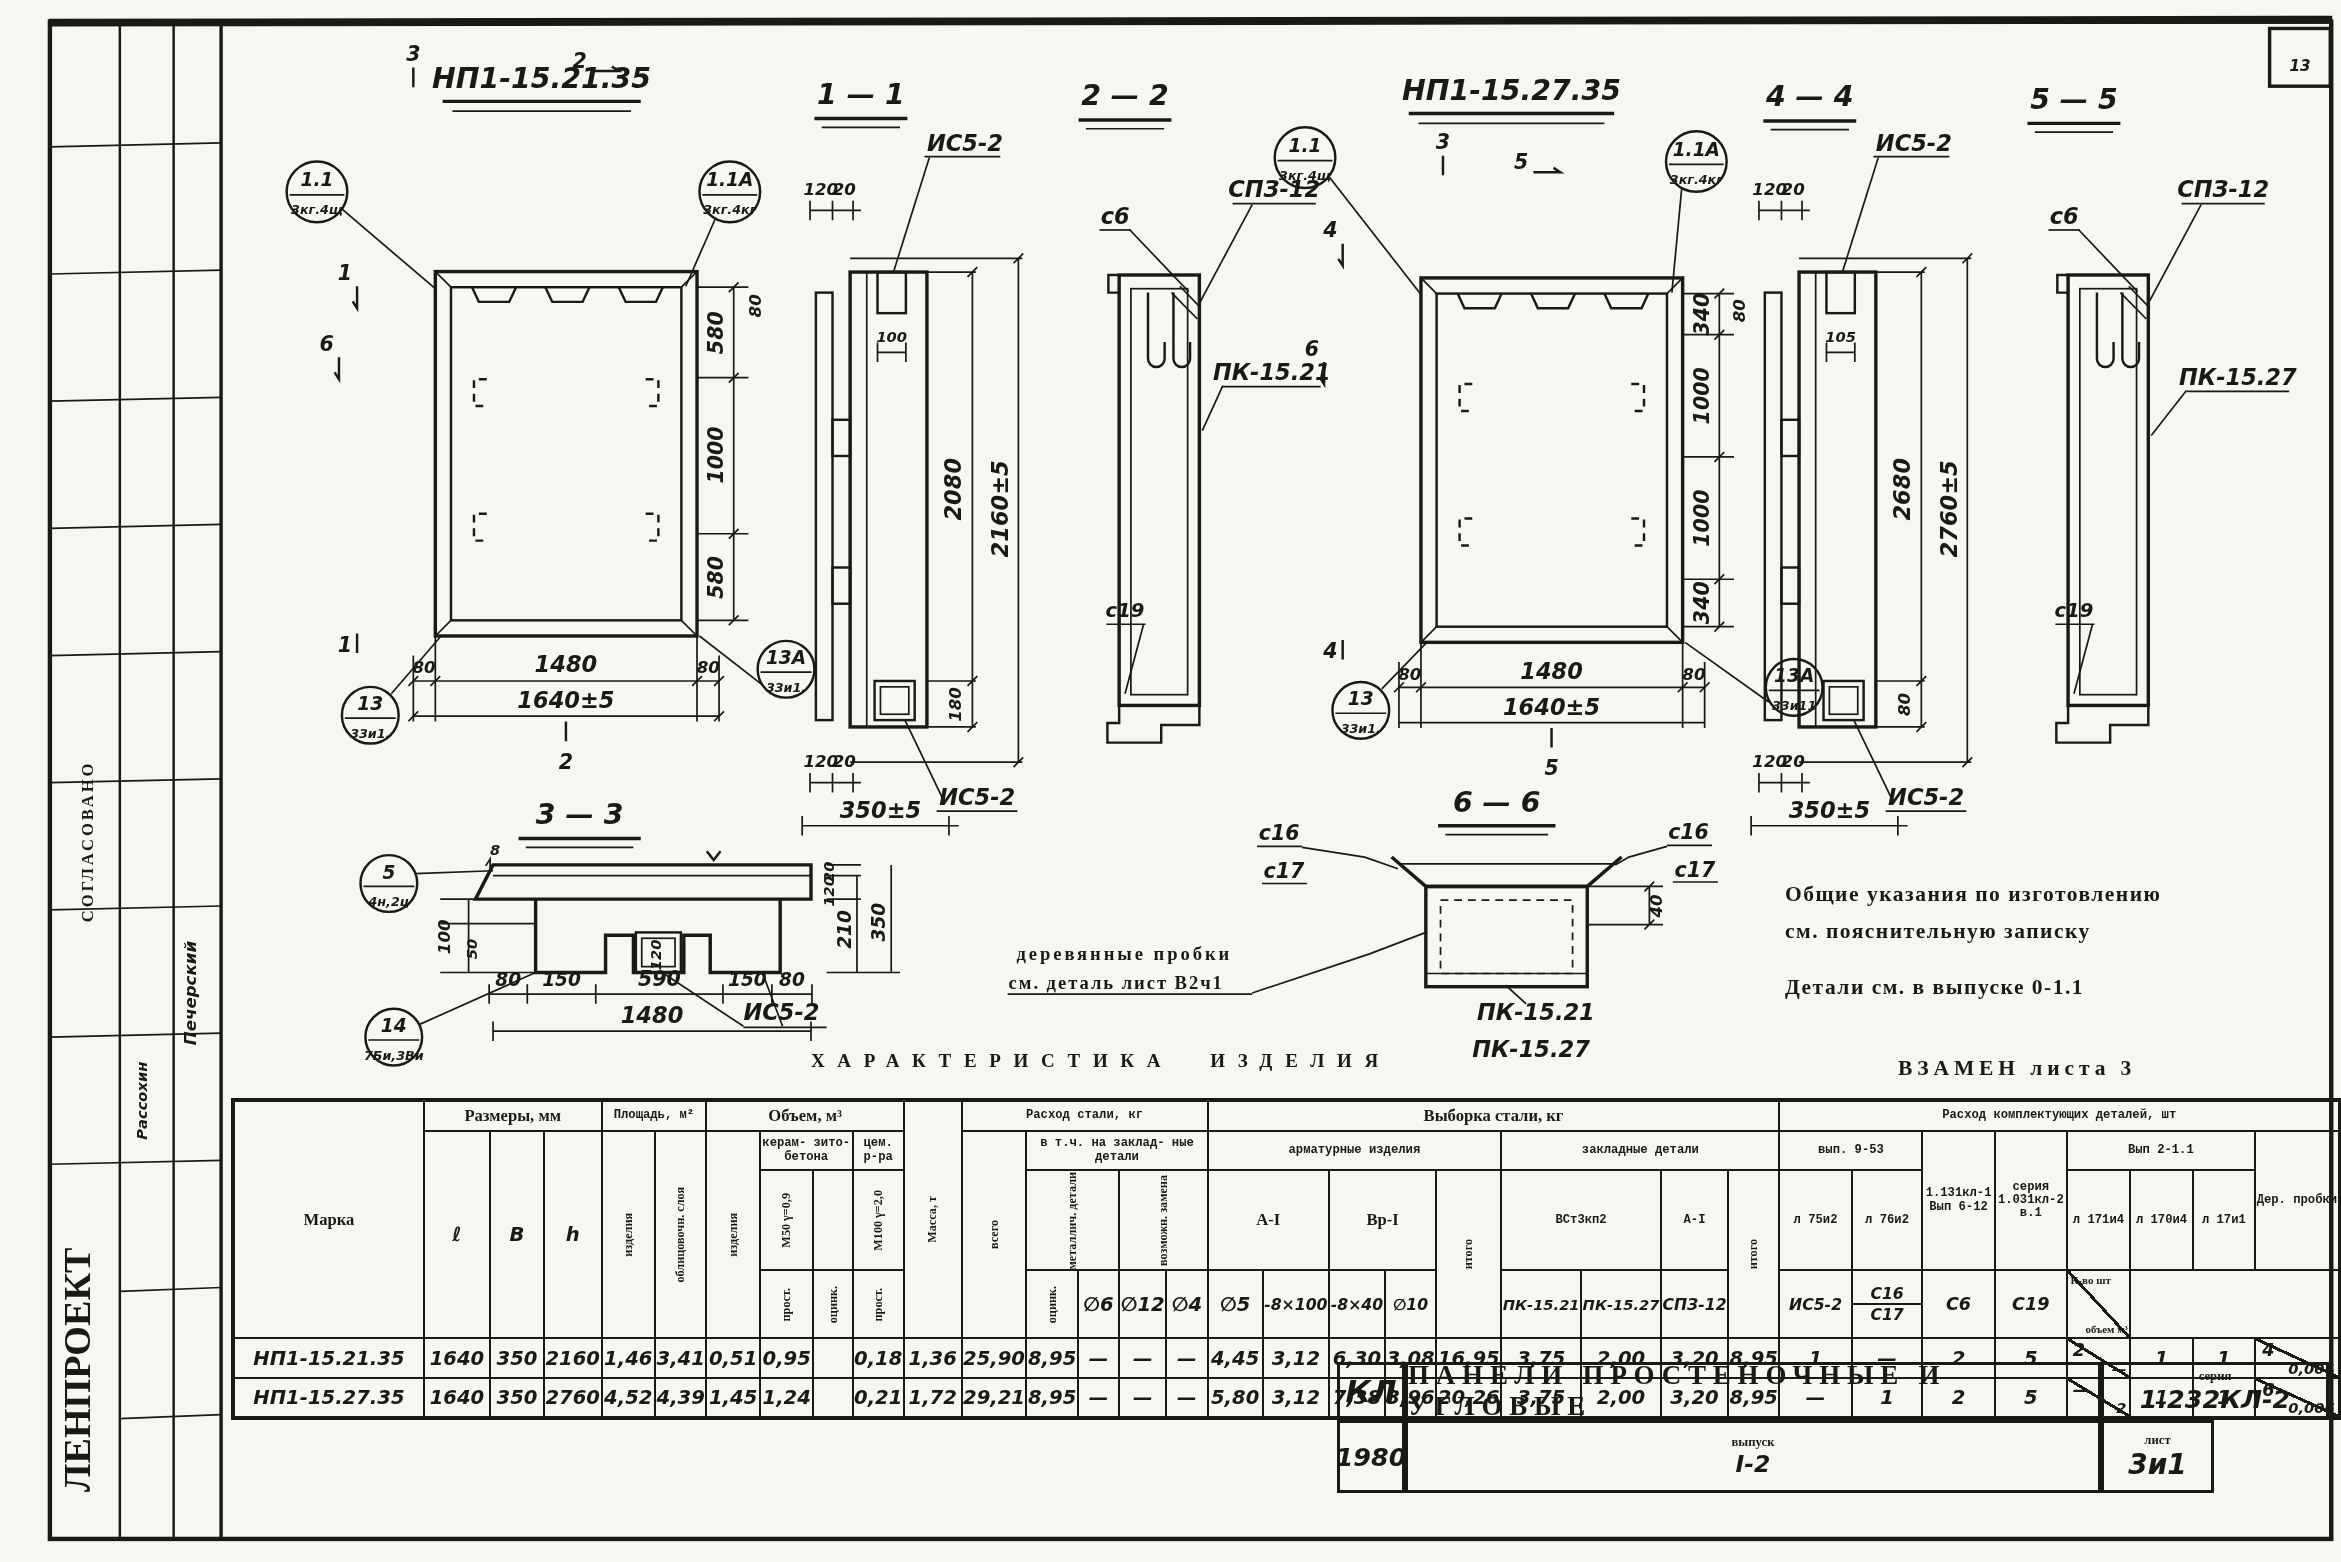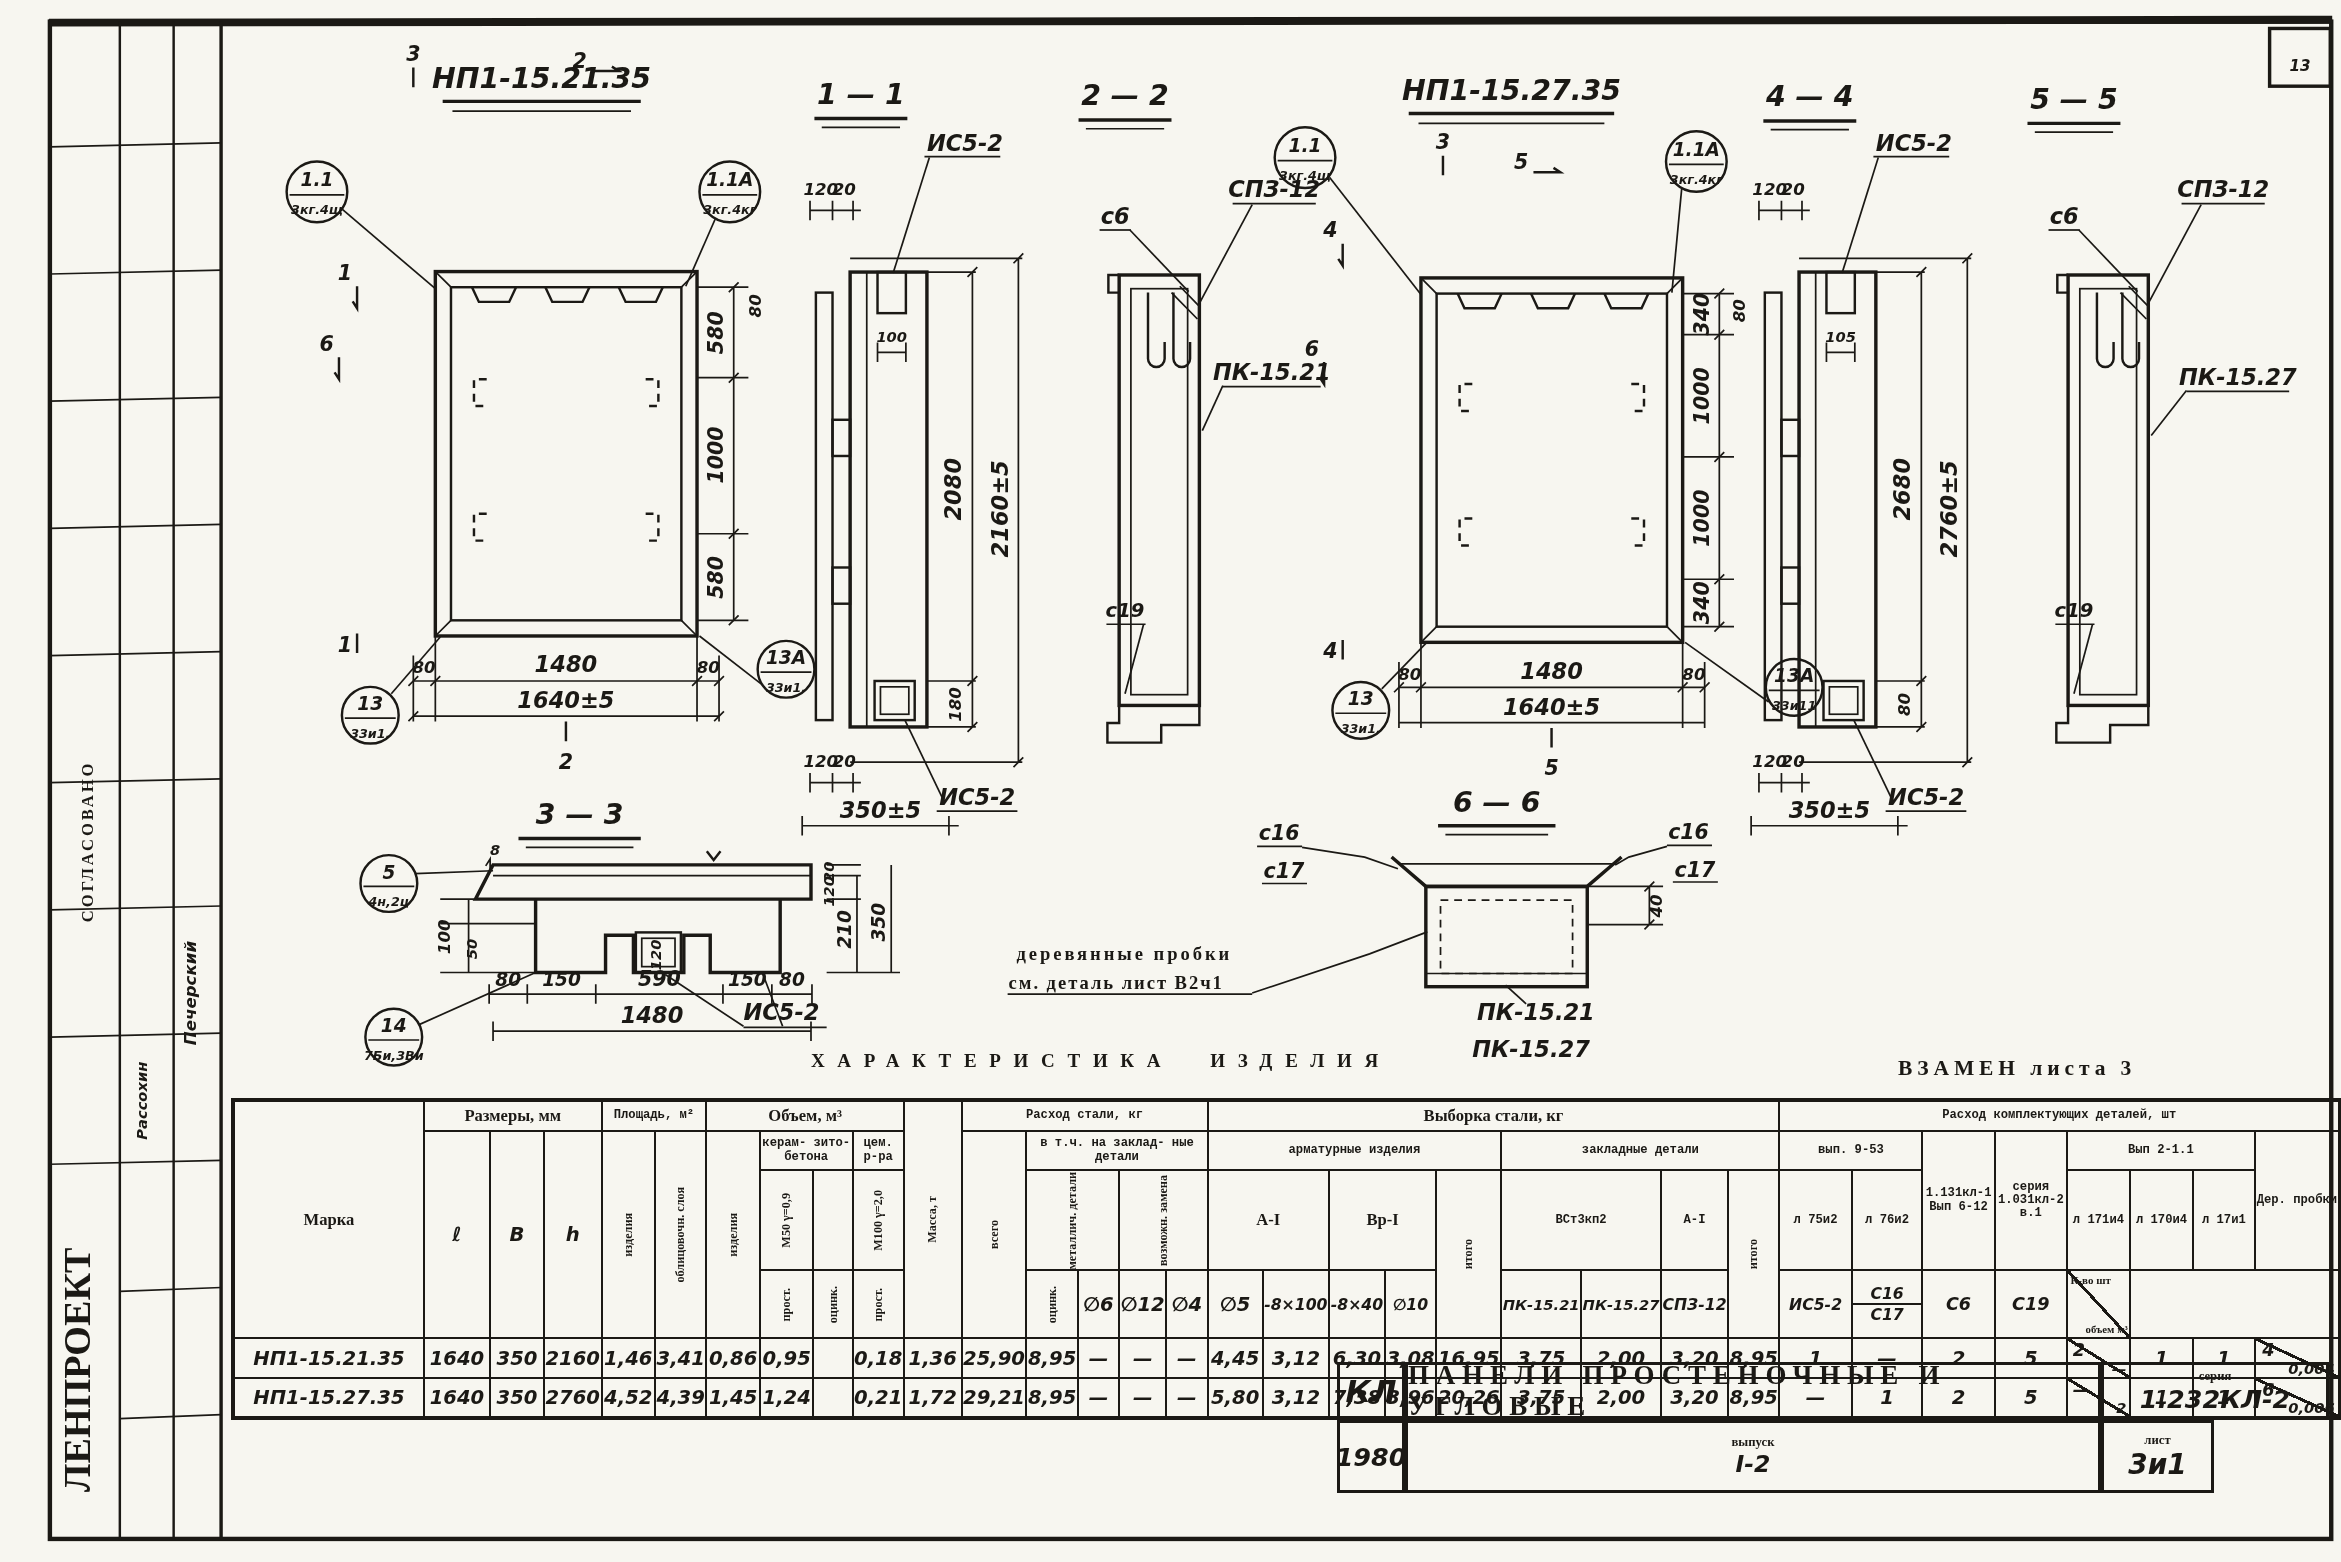--- a/index.html
+++ b/index.html
@@ -368,20 +368,26 @@
   <text class="hw f42 mid" x="2625" y="1795">с17</text>
   <text class="hw f42 mid" x="3452" y="1716">с16</text>
   <text class="hw f42 mid" x="3465" y="1792">с17</text>
   <text class="hw f34 mid" transform="rotate(-90 3398 1852)" x="3398" y="1852">40</text>
   <text class="tp f38" x="2078" y="1962" letter-spacing="6">деревянные пробки</text>
   <text class="tp f38" x="2062" y="2022" letter-spacing="4">см. деталь лист В2ч1</text>
   <text class="hw f46 mid" x="3140" y="2086">ПК-15.21</text>
   <text class="hw f46 mid" x="3130" y="2160">ПК-15.27</text>
 </svg>
 
+<div class="abs tp" id="notes">
+  <div>Общие указания по изготовлению</div>
+  <div>см. пояснительную записку</div>
+  <div style="height:19.6px"></div>
+  <div>Детали см. в выпуске 0-1.1</div>
+</div>
 
 <div class="abs tp" id="replaces">ВЗАМЕН листа 3</div>
 <div class="abs tp" id="heading">ХАРАКТЕРИСТИКА ИЗДЕЛИЯ</div>
 
 <table class="abs" id="chart">
 <colgroup>
 <col style="width:210px">
         <col style="width:68px">
         <col style="width:56px">
         <col style="width:56px">
@@ -528,21 +534,21 @@
             <span class="dbh tp">объем м³</span>
           </td>
 </tr>
 <tr class="rdh hw d">
   <td>НП1-15.21.35</td>
   <td>1640</td>
   <td>350</td>
   <td>2160</td>
   <td>1,46</td>
   <td>3,41</td>
-  <td>0,86</td>
+  <td>0,51</td>
   <td>0,95</td>
   <td></td>
   <td>0,18</td>
   <td>1,36</td>
   <td>25,90</td>
   <td>8,95</td>
   <td>—</td>
   <td>—</td>
   <td>—</td>
   <td>4,45</td>

